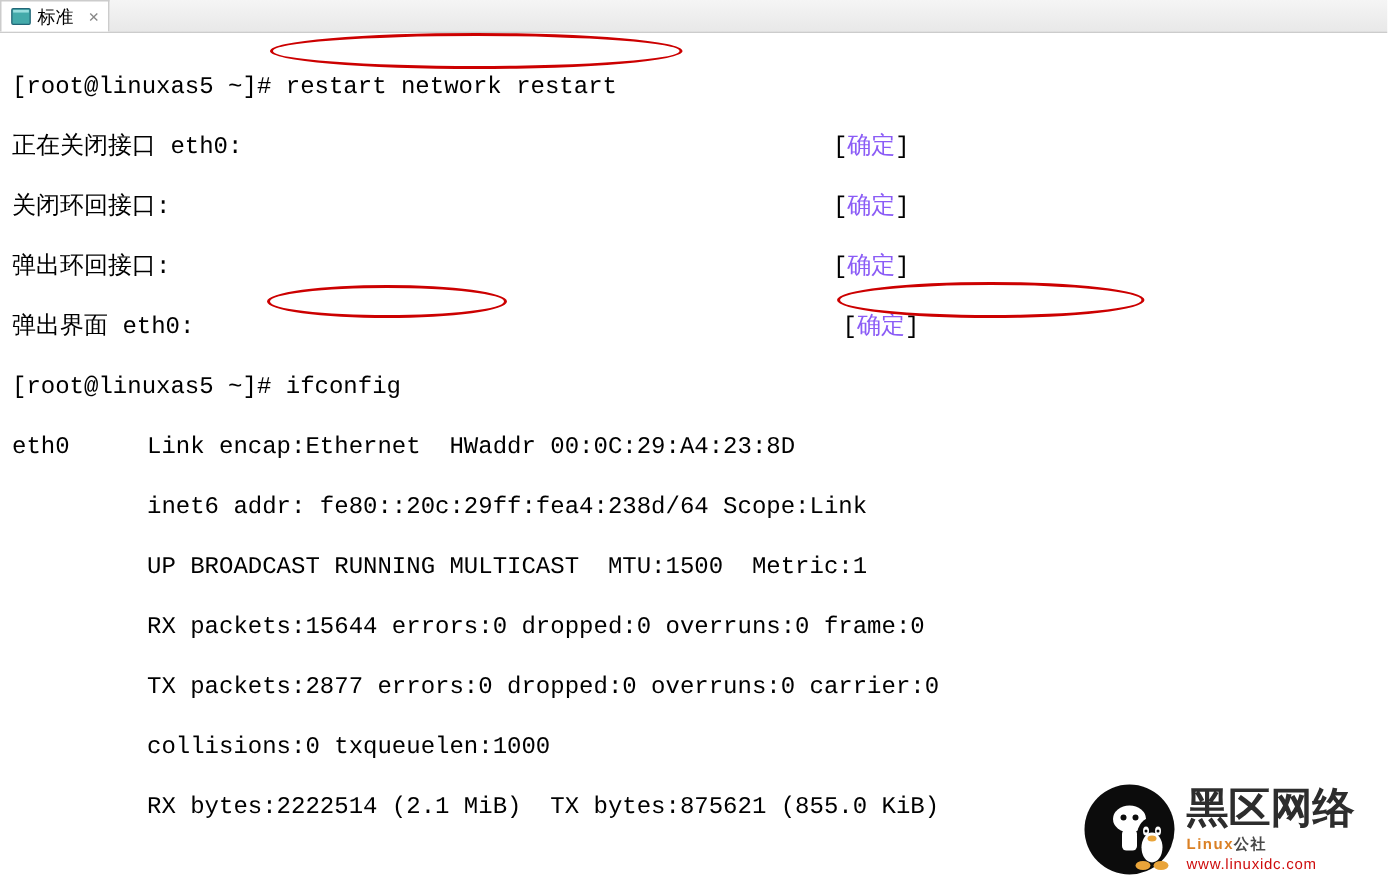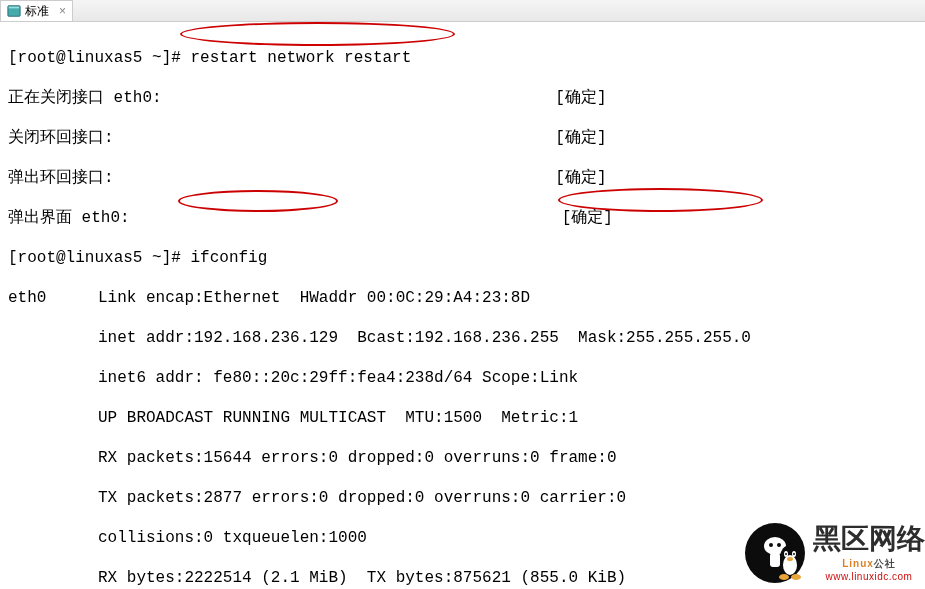--- a/index.html
+++ b/index.html
@@ -49,38 +49,37 @@
     .terminal {
       padding: 6px 8px;
       white-space: pre;
       line-height: 1.25;
       font-size: 16px;
       position: relative;
     }
     .line {
       display: block;
     }
-    .col-green { color: #000000; }
+    .col-green { color: #8b5cf6; }
     .label-col { display: inline-block; width: 90px; vertical-align: top; }
     .eth-indent { padding-left: 90px; }
     .circle-annot {
       position: absolute;
       border: 2px solid #c00;
       border-radius: 50%;
       pointer-events: none;
     }
     .watermark {
       position: absolute;
-      right: 0;
+      right: 22px;
       bottom: 6px;
       display: flex;
       align-items: center;
       gap: 8px;
       opacity: 0.95;
-      text-align: center;
     }
     .watermark-logo {
       width: 60px;
       height: 60px;
       background: #000;
       border-radius: 50%;
       display: flex;
       align-items: center;
       justify-content: center;
       position: relative;
@@ -136,21 +135,20 @@
 </div>
 
 <div class="terminal">
 <span class="line">[<span>root@linuxas5</span> <span>~</span>]<span>#</span> <span>restart network restart</span></span>
 <span class="line"><span>正在关闭接口 eth0:</span>                                         <span>[</span><span class="col-green">确定</span><span>]</span></span>
 <span class="line"><span>关闭环回接口:</span>                                              <span>[</span><span class="col-green">确定</span><span>]</span></span>
 <span class="line"><span>弹出环回接口:</span>                                              <span>[</span><span class="col-green">确定</span><span>]</span></span>
 <span class="line"><span>弹出界面 eth0:</span>                                             <span>[</span><span class="col-green">确定</span><span>]</span></span>
 <span class="line">[<span>root@linuxas5</span> <span>~</span>]<span>#</span> <span>ifconfig</span></span>
 <span class="line"><span class="label-col">eth0</span><span>Link encap:Ethernet  HWaddr 00:0C:29:A4:23:8D</span></span>
-<span class="line eth-indent"><span>inet addr:</span><span>192.168.236.129</span><span>  Bcast:192.168.236.255  </span><span>Mask:</span><span>255.255.255.0</span></span>
 <span class="line eth-indent">inet6 addr: fe80::20c:29ff:fea4:238d/64 Scope:Link</span>
 <span class="line eth-indent">UP BROADCAST RUNNING MULTICAST  MTU:1500  Metric:1</span>
 <span class="line eth-indent">RX packets:15644 errors:0 dropped:0 overruns:0 frame:0</span>
 <span class="line eth-indent">TX packets:2877 errors:0 dropped:0 overruns:0 carrier:0</span>
 <span class="line eth-indent">collisions:0 txqueuelen:1000</span>
 <span class="line eth-indent">RX bytes:2222514 (2.1 MiB)  TX bytes:875621 (855.0 KiB)</span>
 
 
 
 

